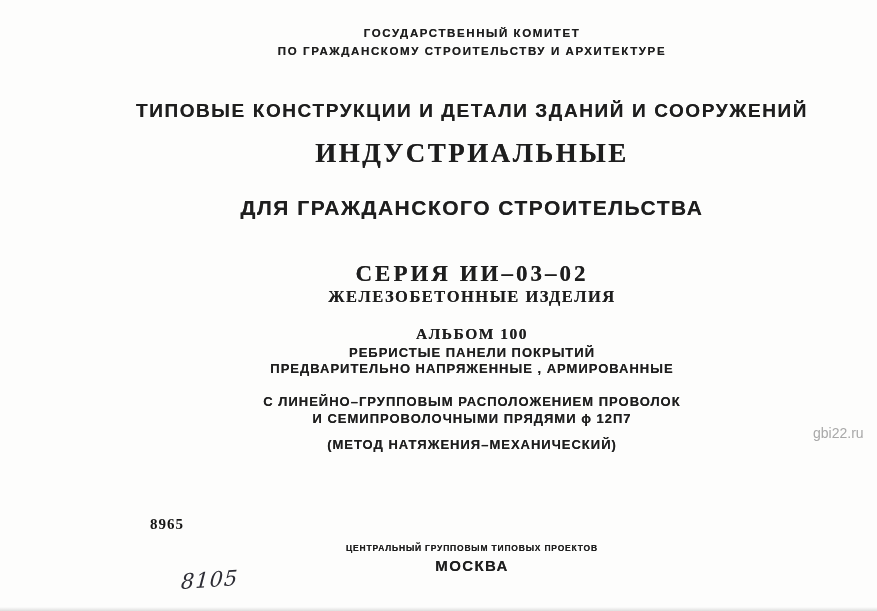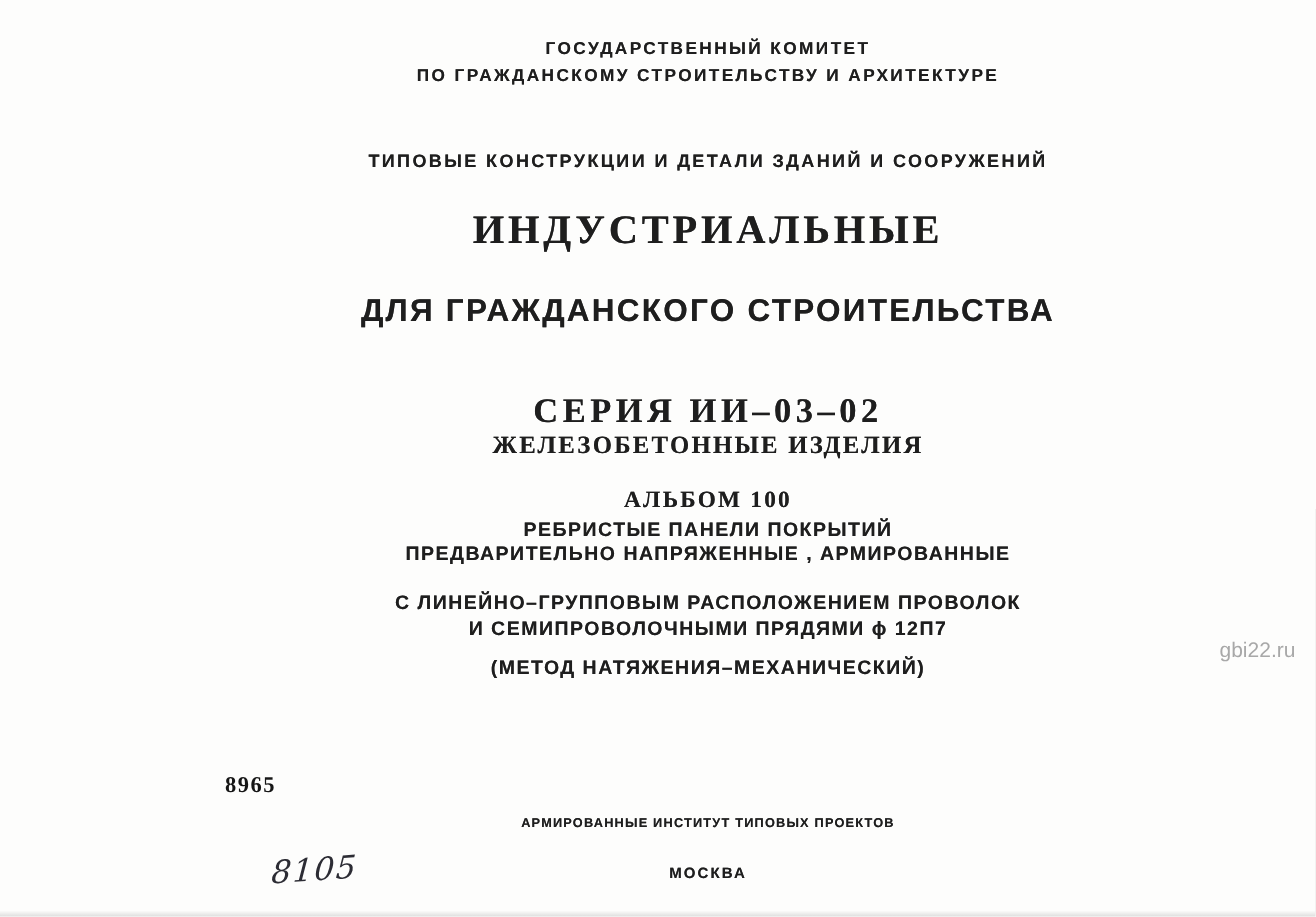--- a/index.html
+++ b/index.html
@@ -22,21 +22,21 @@
     text-shadow:0 0 .4px rgba(20,20,20,.75);
   }
   .sans-b{font-family:"Liberation Sans","DejaVu Sans",sans-serif;font-weight:bold;}
   .serif-b{font-family:"Liberation Serif","DejaVu Serif",serif;font-weight:bold;}
 
   .hdr{font-size:11.5px;letter-spacing:1.6px;}
   .hdr1{top:27px;}
   .hdr2{top:45px;}
   .hdr3{top:63px;}
 
-  .banner{top:100px;font-size:12px;letter-spacing:1.6px;}
+  .banner{top:100px;font-size:19px;letter-spacing:1.6px;}
 
   .title1{top:138px;font-size:27px;letter-spacing:2.5px;}
   .title2{top:166px;font-size:27px;letter-spacing:2.5px;}
   .title3{top:196px;font-size:21px;font-weight:600;letter-spacing:1.5px;}
 
   .subtitle{top:237px;font-size:13px;letter-spacing:2px;}
 
   .series1{top:261px;font-size:23px;letter-spacing:3px;}
   .series2{top:287px;font-size:16.5px;letter-spacing:1.5px;}
 
@@ -49,21 +49,21 @@
   .al{font-size:13px;letter-spacing:1px;}
   .method{top:437px;font-size:13px;letter-spacing:1px;}
 
   .ordernum{
     position:absolute;left:150px;top:516px;
     font-family:"Liberation Serif","DejaVu Serif",serif;
     font-weight:bold;font-size:15px;letter-spacing:1px;
     color:#161616;
   }
   .publisher{top:543px;font-size:8.5px;letter-spacing:.8px;}
-  .city{top:577px;font-size:10px;letter-spacing:1.4px;}
+  .city{top:557px;font-size:15px;letter-spacing:1.4px;}
 
   .handwritten{
     position:absolute;left:181px;top:568px;
     font-family:"DejaVu Serif","Liberation Serif",serif;
     font-style:italic;font-size:21px;
     letter-spacing:1px;
     color:#2c2c34;
     transform:rotate(-4deg) skewX(-8deg);
   }
   .watermark{
@@ -95,21 +95,21 @@
   <div class="cline serif-b series2">ЖЕЛЕЗОБЕТОННЫЕ ИЗДЕЛИЯ</div>
 
   <div class="cline serif-b album-h">АЛЬБОМ 100</div>
   <div class="cline sans-b al al0">РЕБРИСТЫЕ ПАНЕЛИ ПОКРЫТИЙ</div>
   <div class="cline sans-b al al1">ПРЕДВАРИТЕЛЬНО НАПРЯЖЕННЫЕ , АРМИРОВАННЫЕ</div>
   <div class="cline sans-b al al3">С ЛИНЕЙНО–ГРУППОВЫМ РАСПОЛОЖЕНИЕМ ПРОВОЛОК</div>
   <div class="cline sans-b al al4">И СЕМИПРОВОЛОЧНЫМИ ПРЯДЯМИ ϕ 12П7</div>
   <div class="cline sans-b method">(МЕТОД НАТЯЖЕНИЯ–МЕХАНИЧЕСКИЙ)</div>
 
   <div class="ordernum">8965</div>
-  <div class="cline sans-b publisher">АРМИРОВАННЫЕ ИНСТИТУТ ТИПОВЫХ ПРОЕКТОВ</div>
+  <div class="cline sans-b publisher">ЦЕНТРАЛЬНЫЙ ГРУППОВЫМ ТИПОВЫХ ПРОЕКТОВ</div>
   <div class="cline sans-b city">МОСКВА</div>
 
   <div class="handwritten">8105</div>
 
   <div class="watermark">gbi22.ru</div>
 
   <div class="scan-edge"></div>
 </div>
 
 </body></html>

